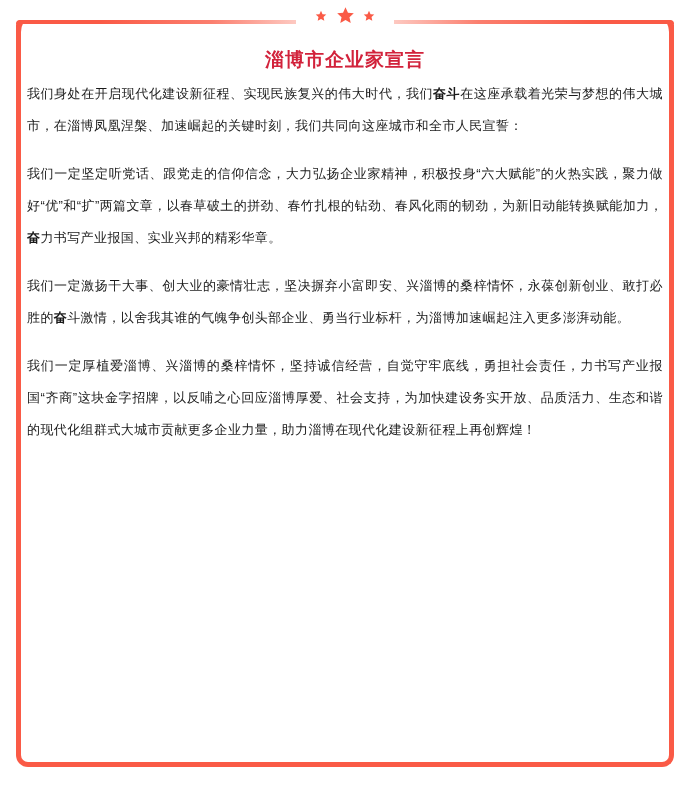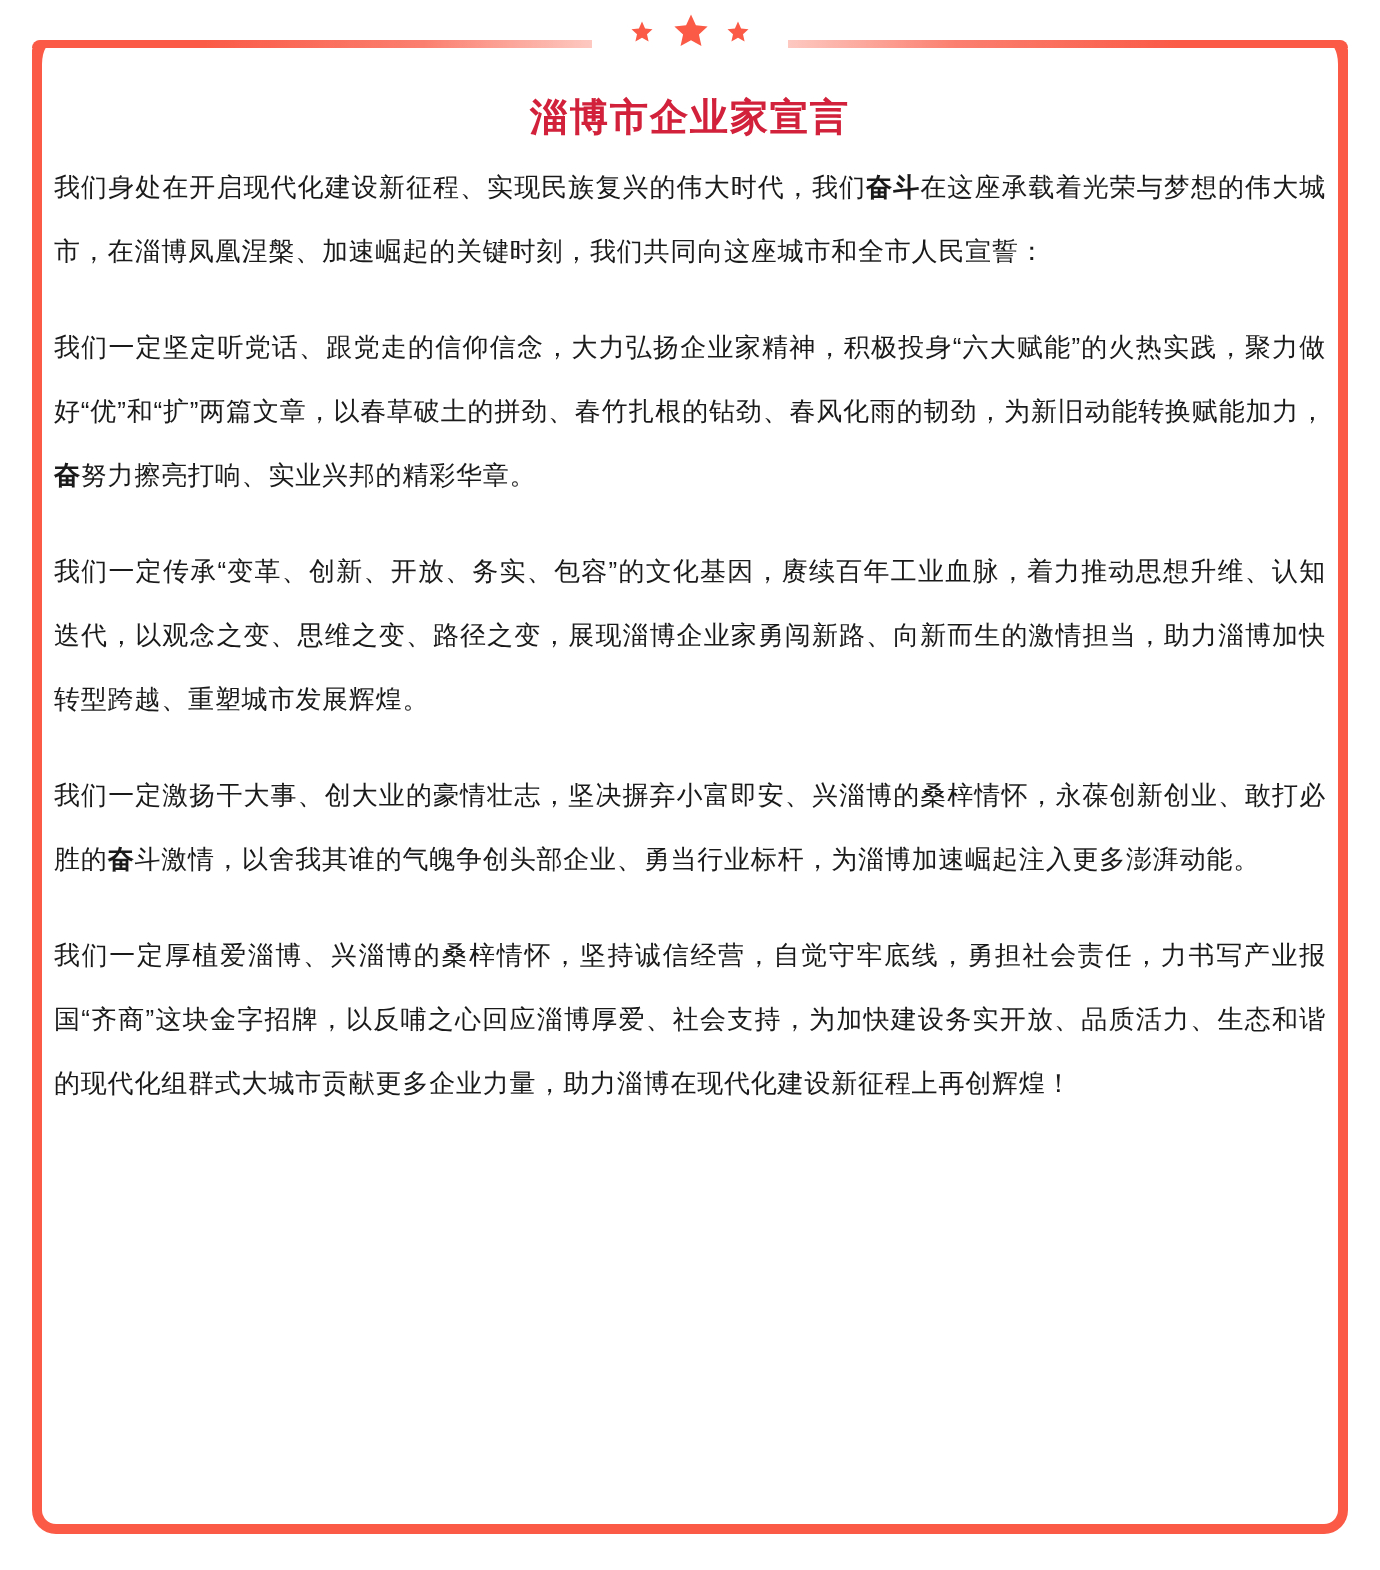--- a/index.html
+++ b/index.html
@@ -133,19 +133,18 @@
     </svg>
     <svg class="star-sm" width="12" height="12" viewBox="0 0 24 24" aria-hidden="true">
       <path fill="#fa5a46" d="M12 1.5l3.1 6.9 7.4.8-5.5 5 1.6 7.3L12 17.8 5.4 21.5 7 14.2 1.5 9.2l7.4-.8z"></path>
     </svg>
   </div>
 
   <h1 class="title">淄博市企业家宣言</h1>
 
   <div class="content">
     <p class="para"><span>我们身处在开启现代化建设新征程、实现民族复兴的伟大时代，我们</span><span class="em">奋斗</span><span>在这座承载着光荣与梦想的伟大城市，在淄博凤凰涅槃、加速崛起的关键时刻，我们共同向这座城市和全市人民宣誓：</span></p>
-    <p class="para"><span>我们一定坚定听党话、跟党走的信仰信念，大力弘扬企业家精神，积极投身“六大赋能”的火热实践，聚力做好“优”和“扩”两篇文章，以春草破土的拼劲、春竹扎根的钻劲、春风化雨的韧劲，为新旧动能转换赋能加力，</span><span class="em">奋</span><span>努力擦亮打响、实业兴邦的精彩华章。</span></p>
-    <p class="para"><span>我们一定传承“变革、创新、开放、务实、包容”的文化基因，赓续百年工业血脉，着力推动思想升维、认知迭代，以观念之变、思维之变、路径之变，展现淄博企业家勇闯新路、向新而生的激情担当，助力淄博加快转型跨越、重塑城市发展辉煌。</span></p>
+    <p class="para"><span>我们一定坚定听党话、跟党走的信仰信念，大力弘扬企业家精神，积极投身“六大赋能”的火热实践，聚力做好“优”和“扩”两篇文章，以春草破土的拼劲、春竹扎根的钻劲、春风化雨的韧劲，为新旧动能转换赋能加力，</span><span class="em">奋</span><span>力书写产业报国、实业兴邦的精彩华章。</span></p>
     <p class="para"><span>我们一定激扬干大事、创大业的豪情壮志，坚决摒弃小富即安、兴淄博的桑梓情怀，永葆创新创业、敢打必胜的</span><span class="em">奋</span><span>斗激情，以舍我其谁的气魄争创头部企业、勇当行业标杆，为淄博加速崛起注入更多澎湃动能。</span></p>
     <p class="para"><span>我们一定厚植爱淄博、兴淄博的桑梓情怀，坚持诚信经营，自觉守牢底线，勇担社会责任，力书写产业报国“齐商”这块金字招牌，以反哺之心回应淄博厚爱、社会支持，为加快建设务实开放、品质活力、生态和谐的现代化组群式大城市贡献更多企业力量，助力淄博在现代化建设新征程上再创辉煌！</span></p>
   </div>
 
 </div>
 
 </body></html>

